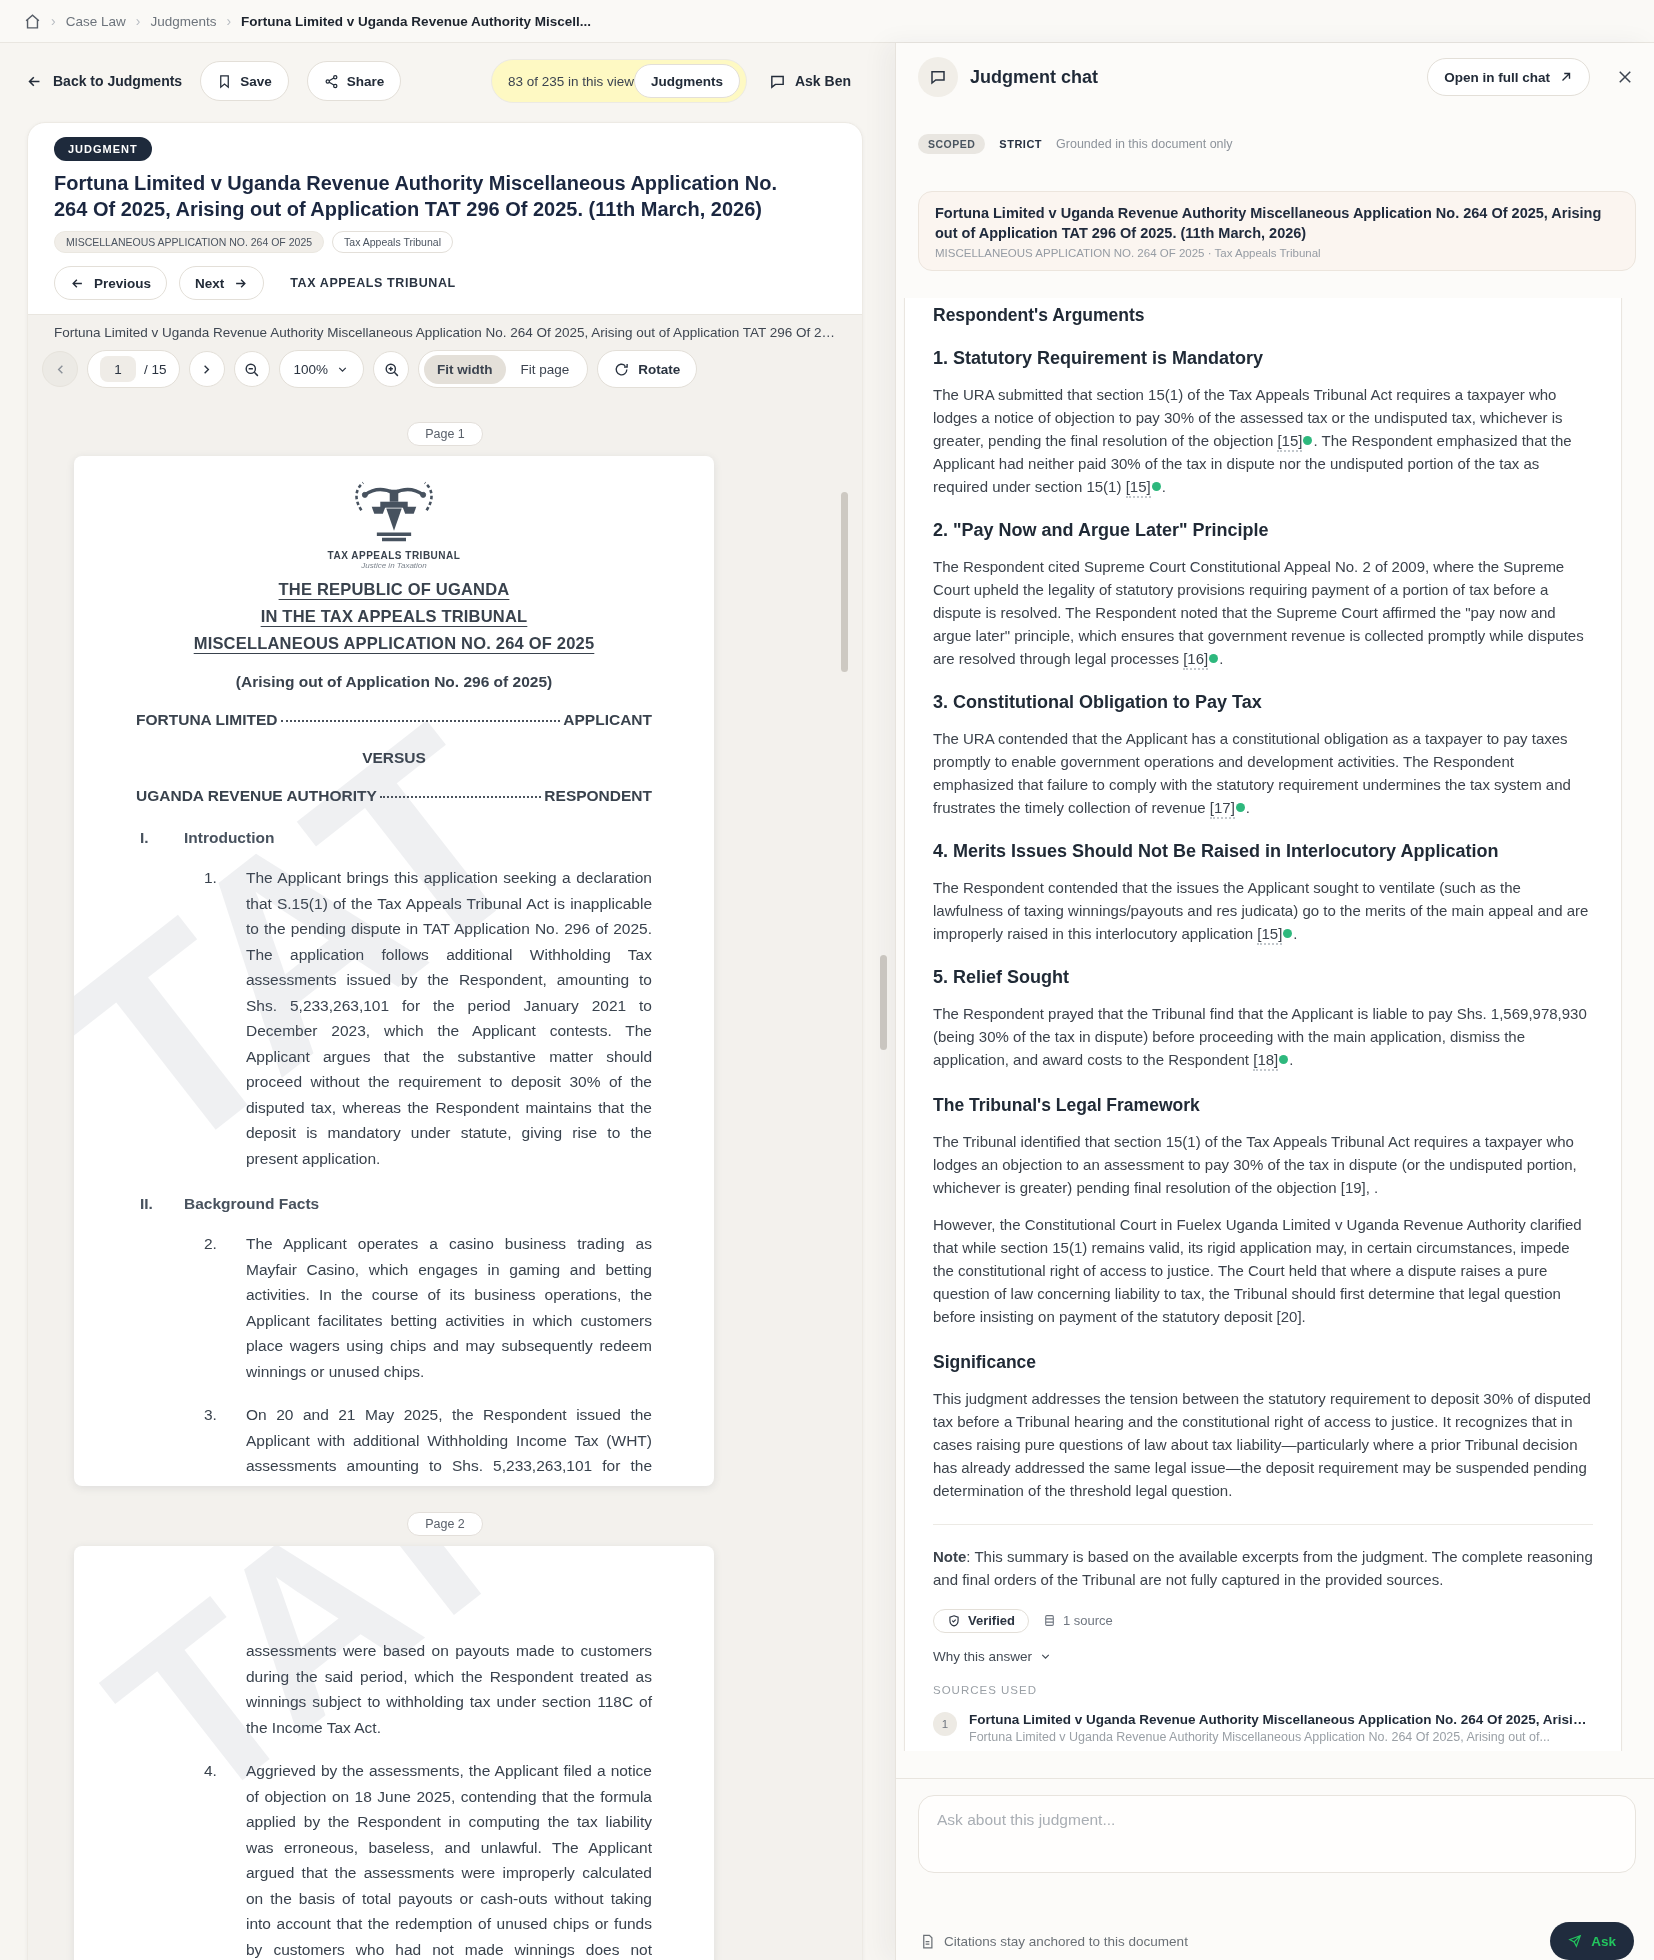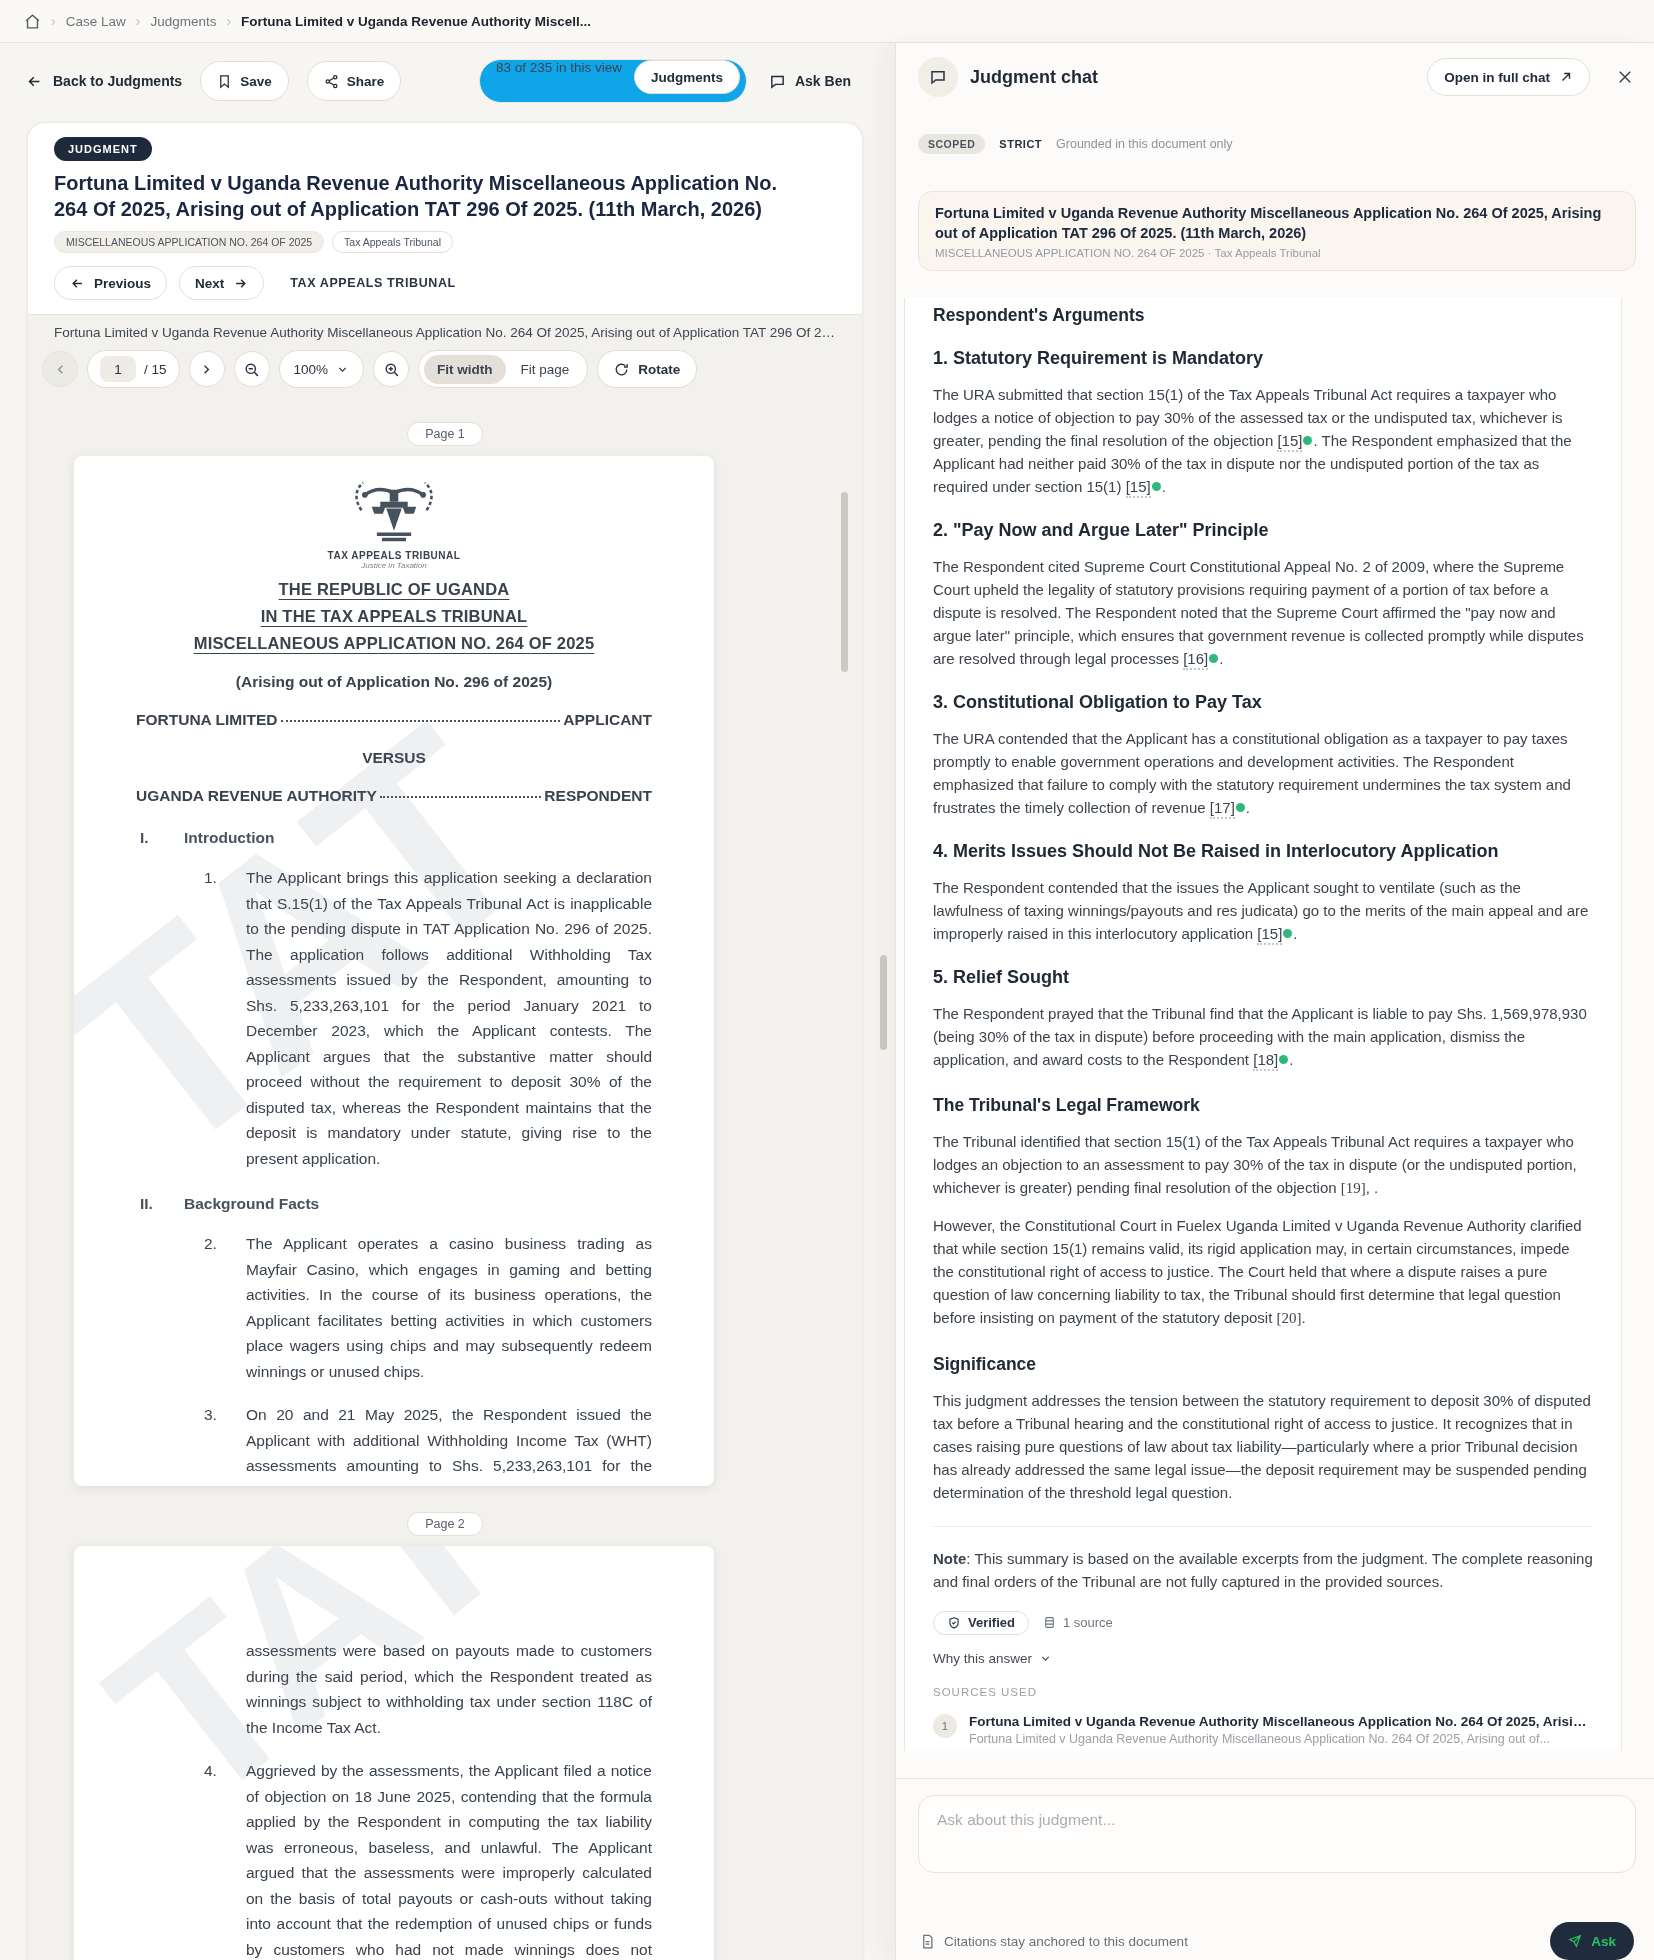--- a/index.html
+++ b/index.html
@@ -19,22 +19,22 @@
   .crumb.current{color:#1d242e; font-weight:bold;}
   .crumb-sep{color:#b7bcc2; font-size:14px;}
   .avatar-dot{position:absolute; left:1522px; top:-8px; width:24px; height:24px; border-radius:50%; background:#1f2736;}
 
   
   .toolbar{position:absolute; left:0; top:43px; width:877px; height:76px; display:flex; align-items:center; padding:0 26px;}
   .backbtn{display:flex; align-items:center; gap:10px; font-size:14px; font-weight:bold; color:#222b38; cursor:pointer;}
   .pill{display:flex; align-items:center; gap:8px; background:#fff; border:1px solid var(--pillb);
     border-radius:20px; height:40px; padding:0 16px; font-size:13.5px; color:#222b38; font-weight:bold;}
   .toolbar .pill{margin-left:18px;}
-  .viewgroup{margin-left:auto; display:flex; background:#0ea5e9; border:1px solid #eceae4;
-    border-radius:22px; height:44px; padding:0 6px 0 16px; gap:12px;}
+  .viewgroup{margin-left:auto; display:flex; align-items:center; background:#fef9c3; border:1px solid #eceae4;
+    border-radius:22px; height:44px; padding:0 6px 0 16px; }
   .viewgroup .count{font-size:13.5px; color:#3c4450;}
   .viewgroup .pill{margin:0; height:34px; border-radius:17px;}
   .askben{display:flex; align-items:center; gap:9px; margin-left:22px; font-size:14px; font-weight:bold; color:#222b38;}
 
   
   .doccard{position:absolute; left:27px; top:122px; width:836px; height:1900px; background:#fff;
     border:1px solid #edeae4; border-radius:18px; box-shadow:0 1px 4px rgba(30,40,60,.05); overflow:hidden;
     display:flex; flex-direction:column;}
   .dochead{padding:14px 26px 14px 26px;}
   .jbadge{display:inline-block; background:#1e2a3c; color:#fff; font-size:11px; font-weight:bold;
@@ -121,21 +121,21 @@
 
   .msgs{flex:1; overflow:hidden; position:relative; padding:0 16px 0 8px;}
   .respbox{margin-top:-42px; margin-left:0; width:718px; background:#fff; border:1px solid #eae6e0;
     border-radius:16px; padding:24px 28px 16px; box-shadow:0 1px 2px rgba(0,0,0,.03);}
   .c-h2{font-size:17.5px; font-weight:bold; color:#202a36; margin:24px 0 4px;}
   .c-h3{font-size:18px; font-weight:bold; color:#202a36; margin:22px 0 2px;}
   .respbox > :first-child{margin-top:0;}
   .c-p{font-size:15px; line-height:23px; color:#3c434c; margin:14px 0 0;}
   .c-hr{border-top:1px solid #eceae5; margin:22px 0 20px;}
   .cite{border-bottom:2px dotted #c2c7cc; padding-bottom:1px;}
-  .cite.plain{border-bottom:none;font-family:Liberation Serif, serif;}
+  .cite.plain{border-bottom:none;}
   .gdot{display:inline-block; width:9px; height:9px; border-radius:50%; background:var(--green); margin:0 1px; transform:translateY(-1px);}
   .verifrow{display:flex; align-items:center; gap:14px; margin-top:18px;}
   .verified{display:flex; align-items:center; gap:7px; background:#fff; border:1px solid var(--pillb);
     border-radius:15px; height:24px; padding:0 13px; font-size:13px; font-weight:bold; color:#2a3340;}
   .srccount{display:flex; align-items:center; gap:7px; font-size:13px; color:#6f7680;}
   .whyrow{display:flex; align-items:center; gap:7px; font-size:13.5px; color:#434b55; margin-top:16px;}
   .srcused{font-size:11.5px; letter-spacing:1px; color:#9aa0a6; margin-top:20px;}
   .src{display:flex; gap:12px; margin-top:16px; align-items:flex-start;}
   .src-n{width:24px; height:24px; flex:none; border-radius:50%; background:#edeae4; color:#6f7680;
     font-size:11.5px; display:flex; align-items:center; justify-content:center;}

